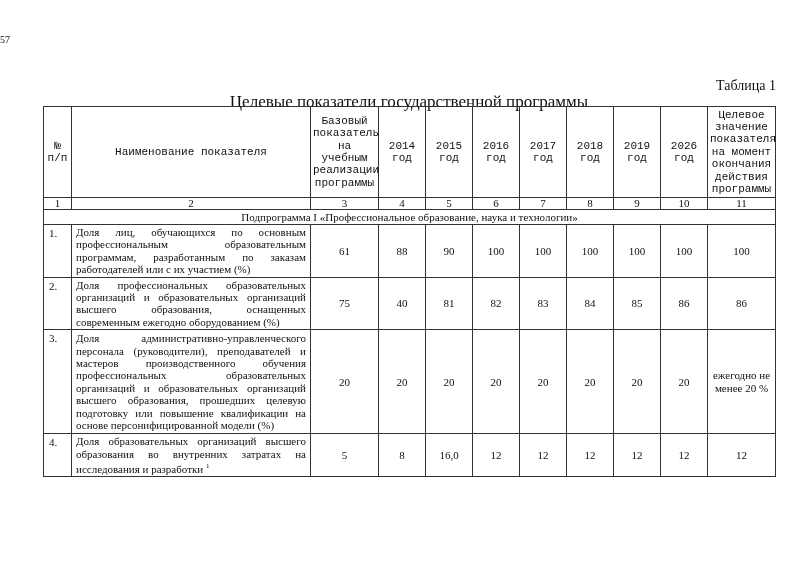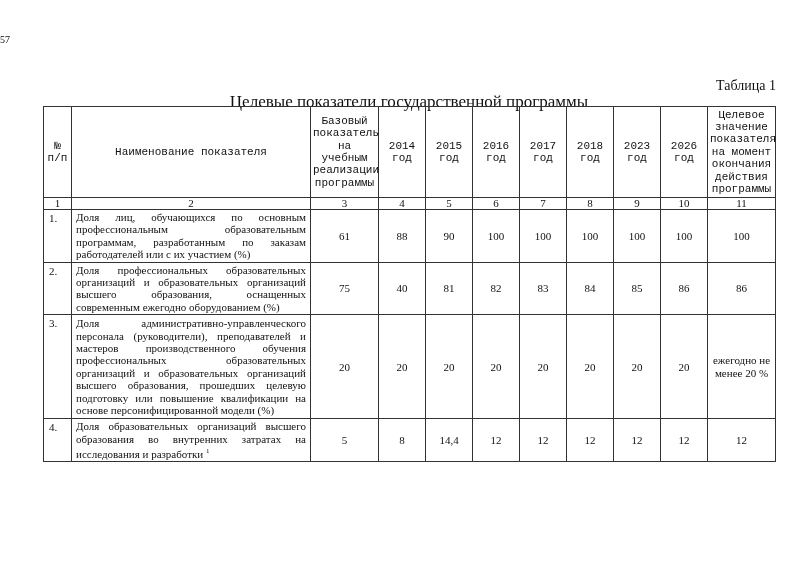--- a/index.html
+++ b/index.html
@@ -41,39 +41,42 @@
   <thead>
     <tr style="height:91px">
       <th>№ п/п</th>
       <th>Наименование показателя</th>
       <th>Базовый показатель на учебным реализации программы</th>
       <th>2014 год</th>
       <th>2015 год</th>
       <th>2016 год</th>
       <th>2017 год</th>
       <th>2018 год</th>
-      <th>2023 год</th>
+      <th>2019 год</th>
       <th>2026 год</th>
       <th>Целевое значение показателя на момент окончания действия программы</th>
     </tr>
     <tr class="colnums">
       <td>1</td>
       <td>2</td>
       <td>3</td>
       <td>4</td>
       <td>5</td>
       <td>6</td>
       <td>7</td>
       <td>8</td>
       <td>9</td>
       <td>10</td>
       <td>11</td>
     </tr>
   </thead>
   <tbody>
+    <tr class="section">
+      <td colspan="11">Подпрограмма I «Профессиональное образование, наука и технологии»</td>
+    </tr>
 
     <tr style="height:52px">
       <td class="num">1.</td>
       <td class="name">Доля лиц, обучающихся по основным профессиональным образовательным программам, разработанным по заказам работодателей или с их участием (%)</td>
       <td>61</td>
       <td>88</td>
       <td>90</td>
       <td>100</td>
       <td>100</td>
       <td>100</td>
@@ -108,21 +111,21 @@
       <td>20</td>
       <td>20</td>
       <td>ежегодно не менее 20 %</td>
     </tr>
 
     <tr style="height:40px">
       <td class="num">4.</td>
       <td class="name"><span>Доля образовательных организаций высшего образования во внутренних затратах на исследования и разработки</span> <sup>1</sup></td>
       <td>5</td>
       <td>8</td>
-      <td>14,4</td>
+      <td>16,0</td>
       <td>12</td>
       <td>12</td>
       <td>12</td>
       <td>12</td>
       <td>12</td>
       <td>12</td>
     </tr>
   </tbody>
 </table>
 

